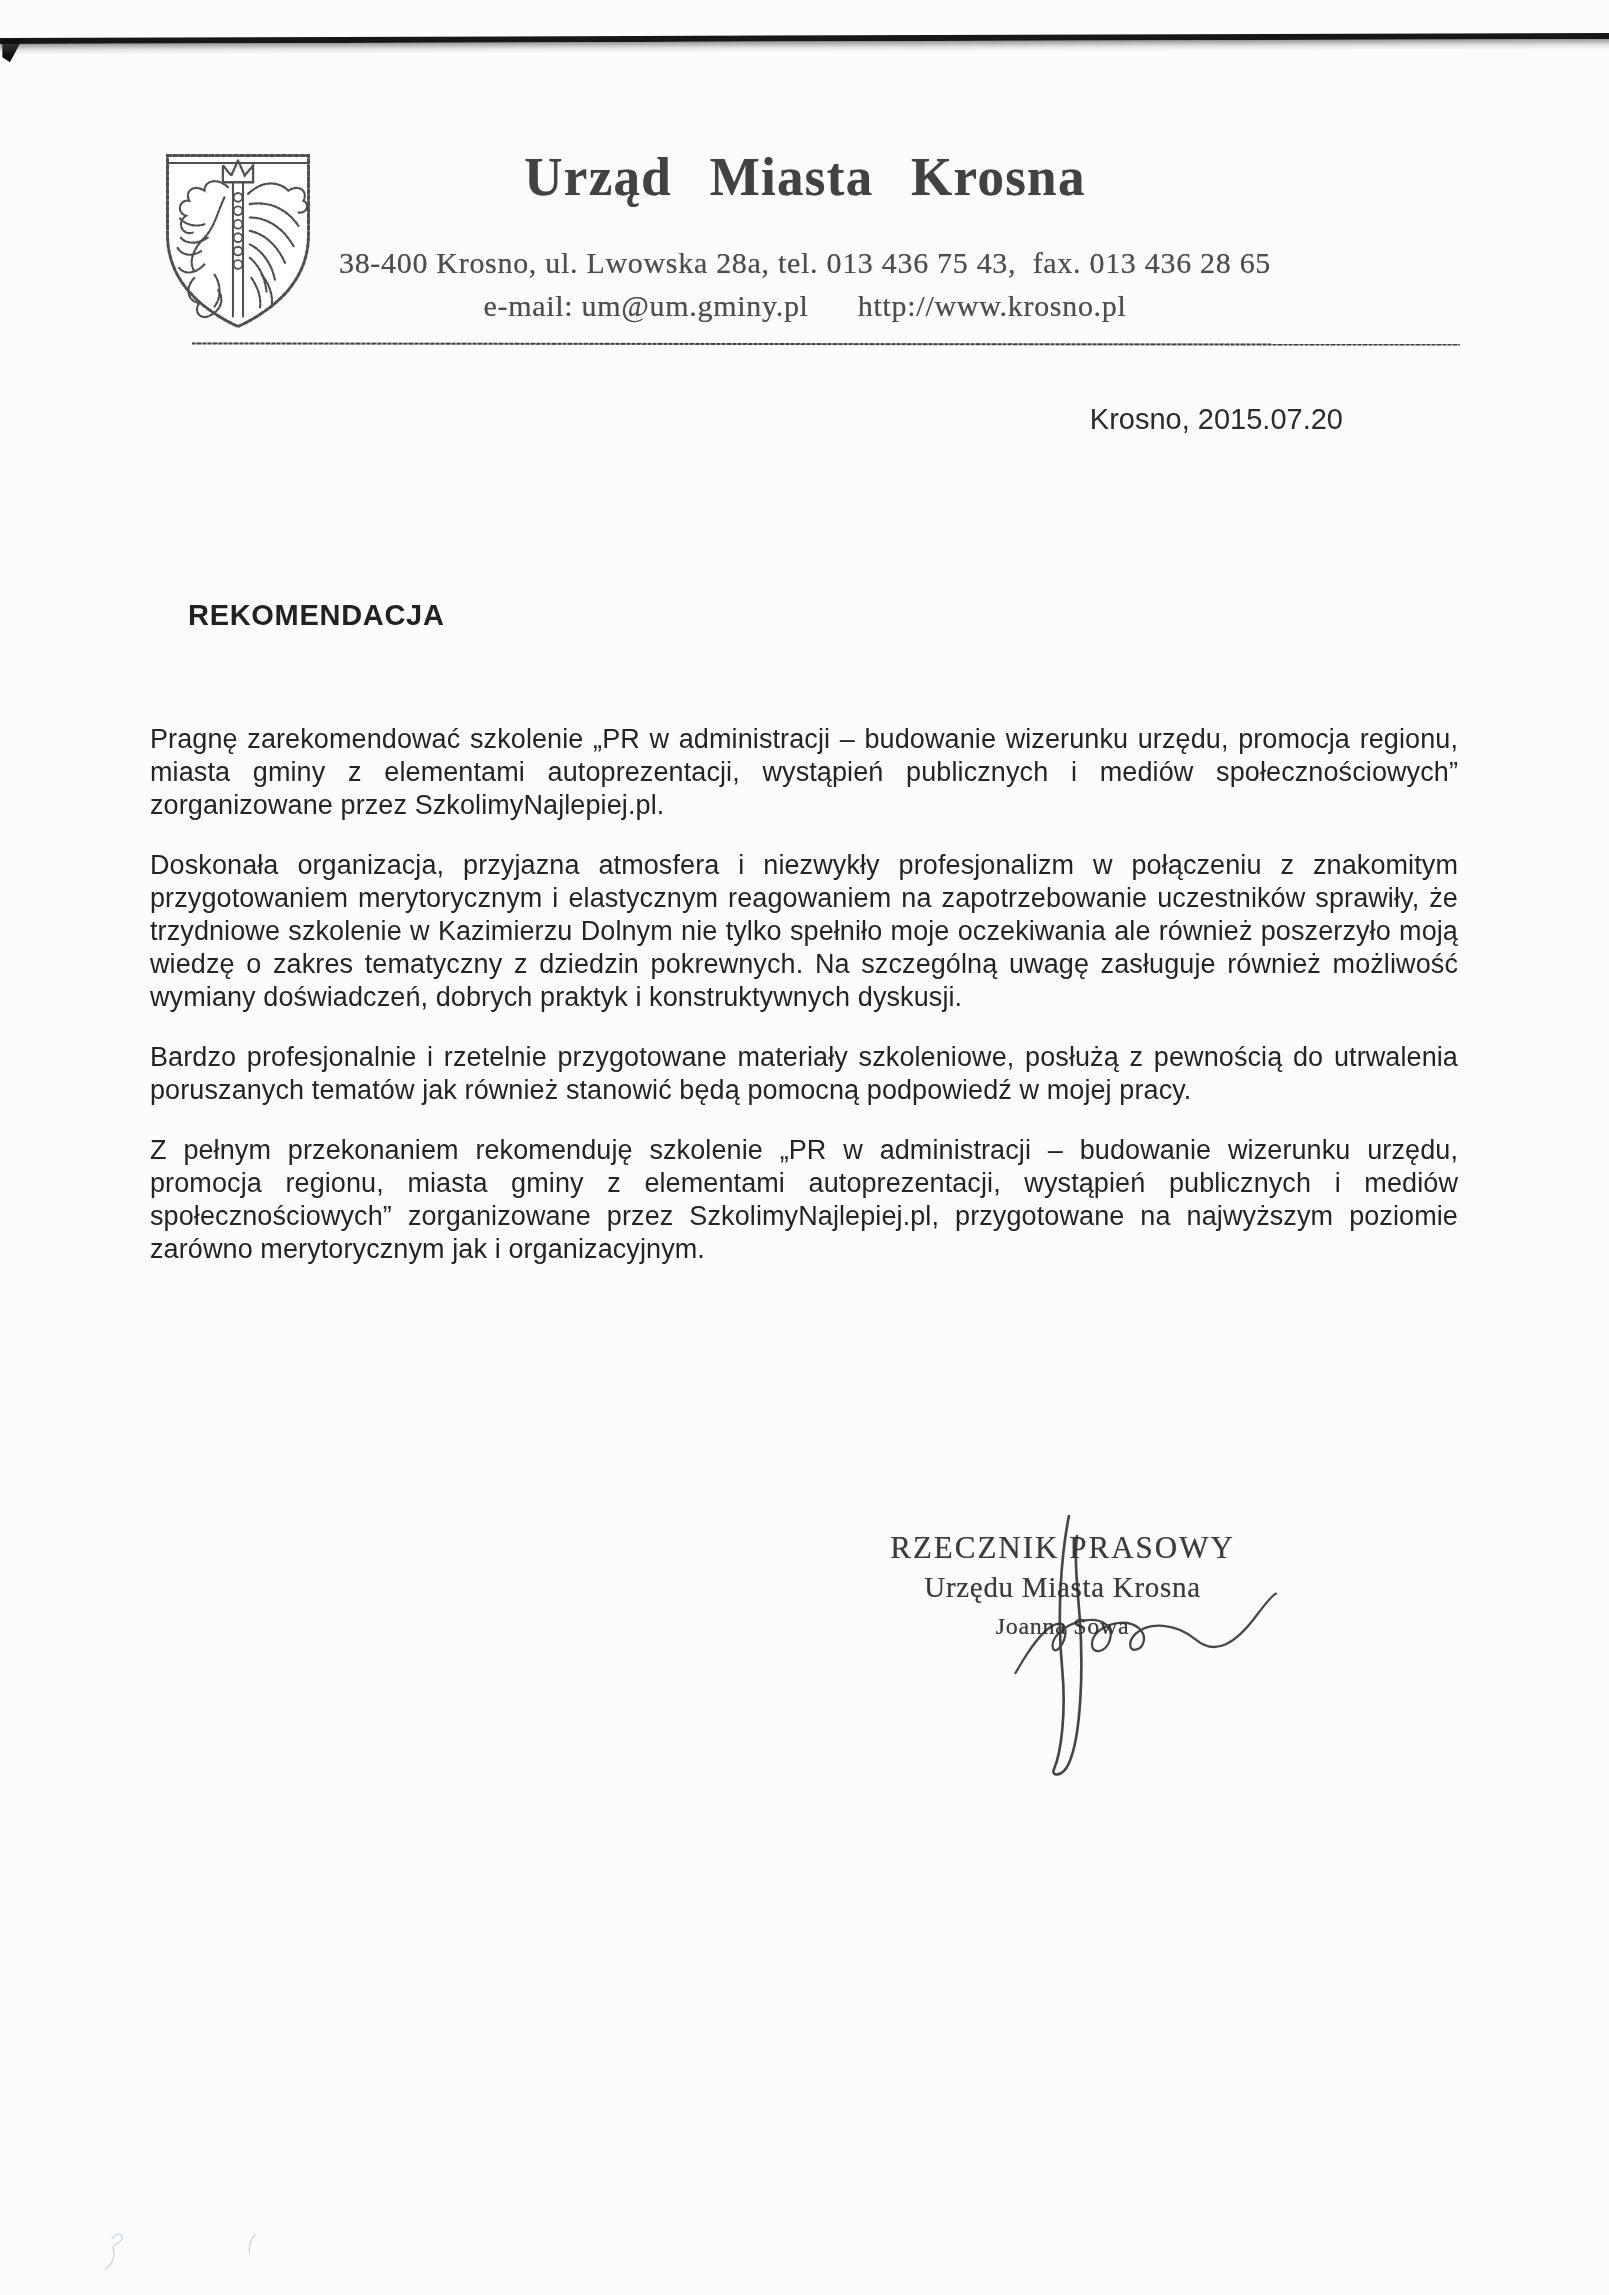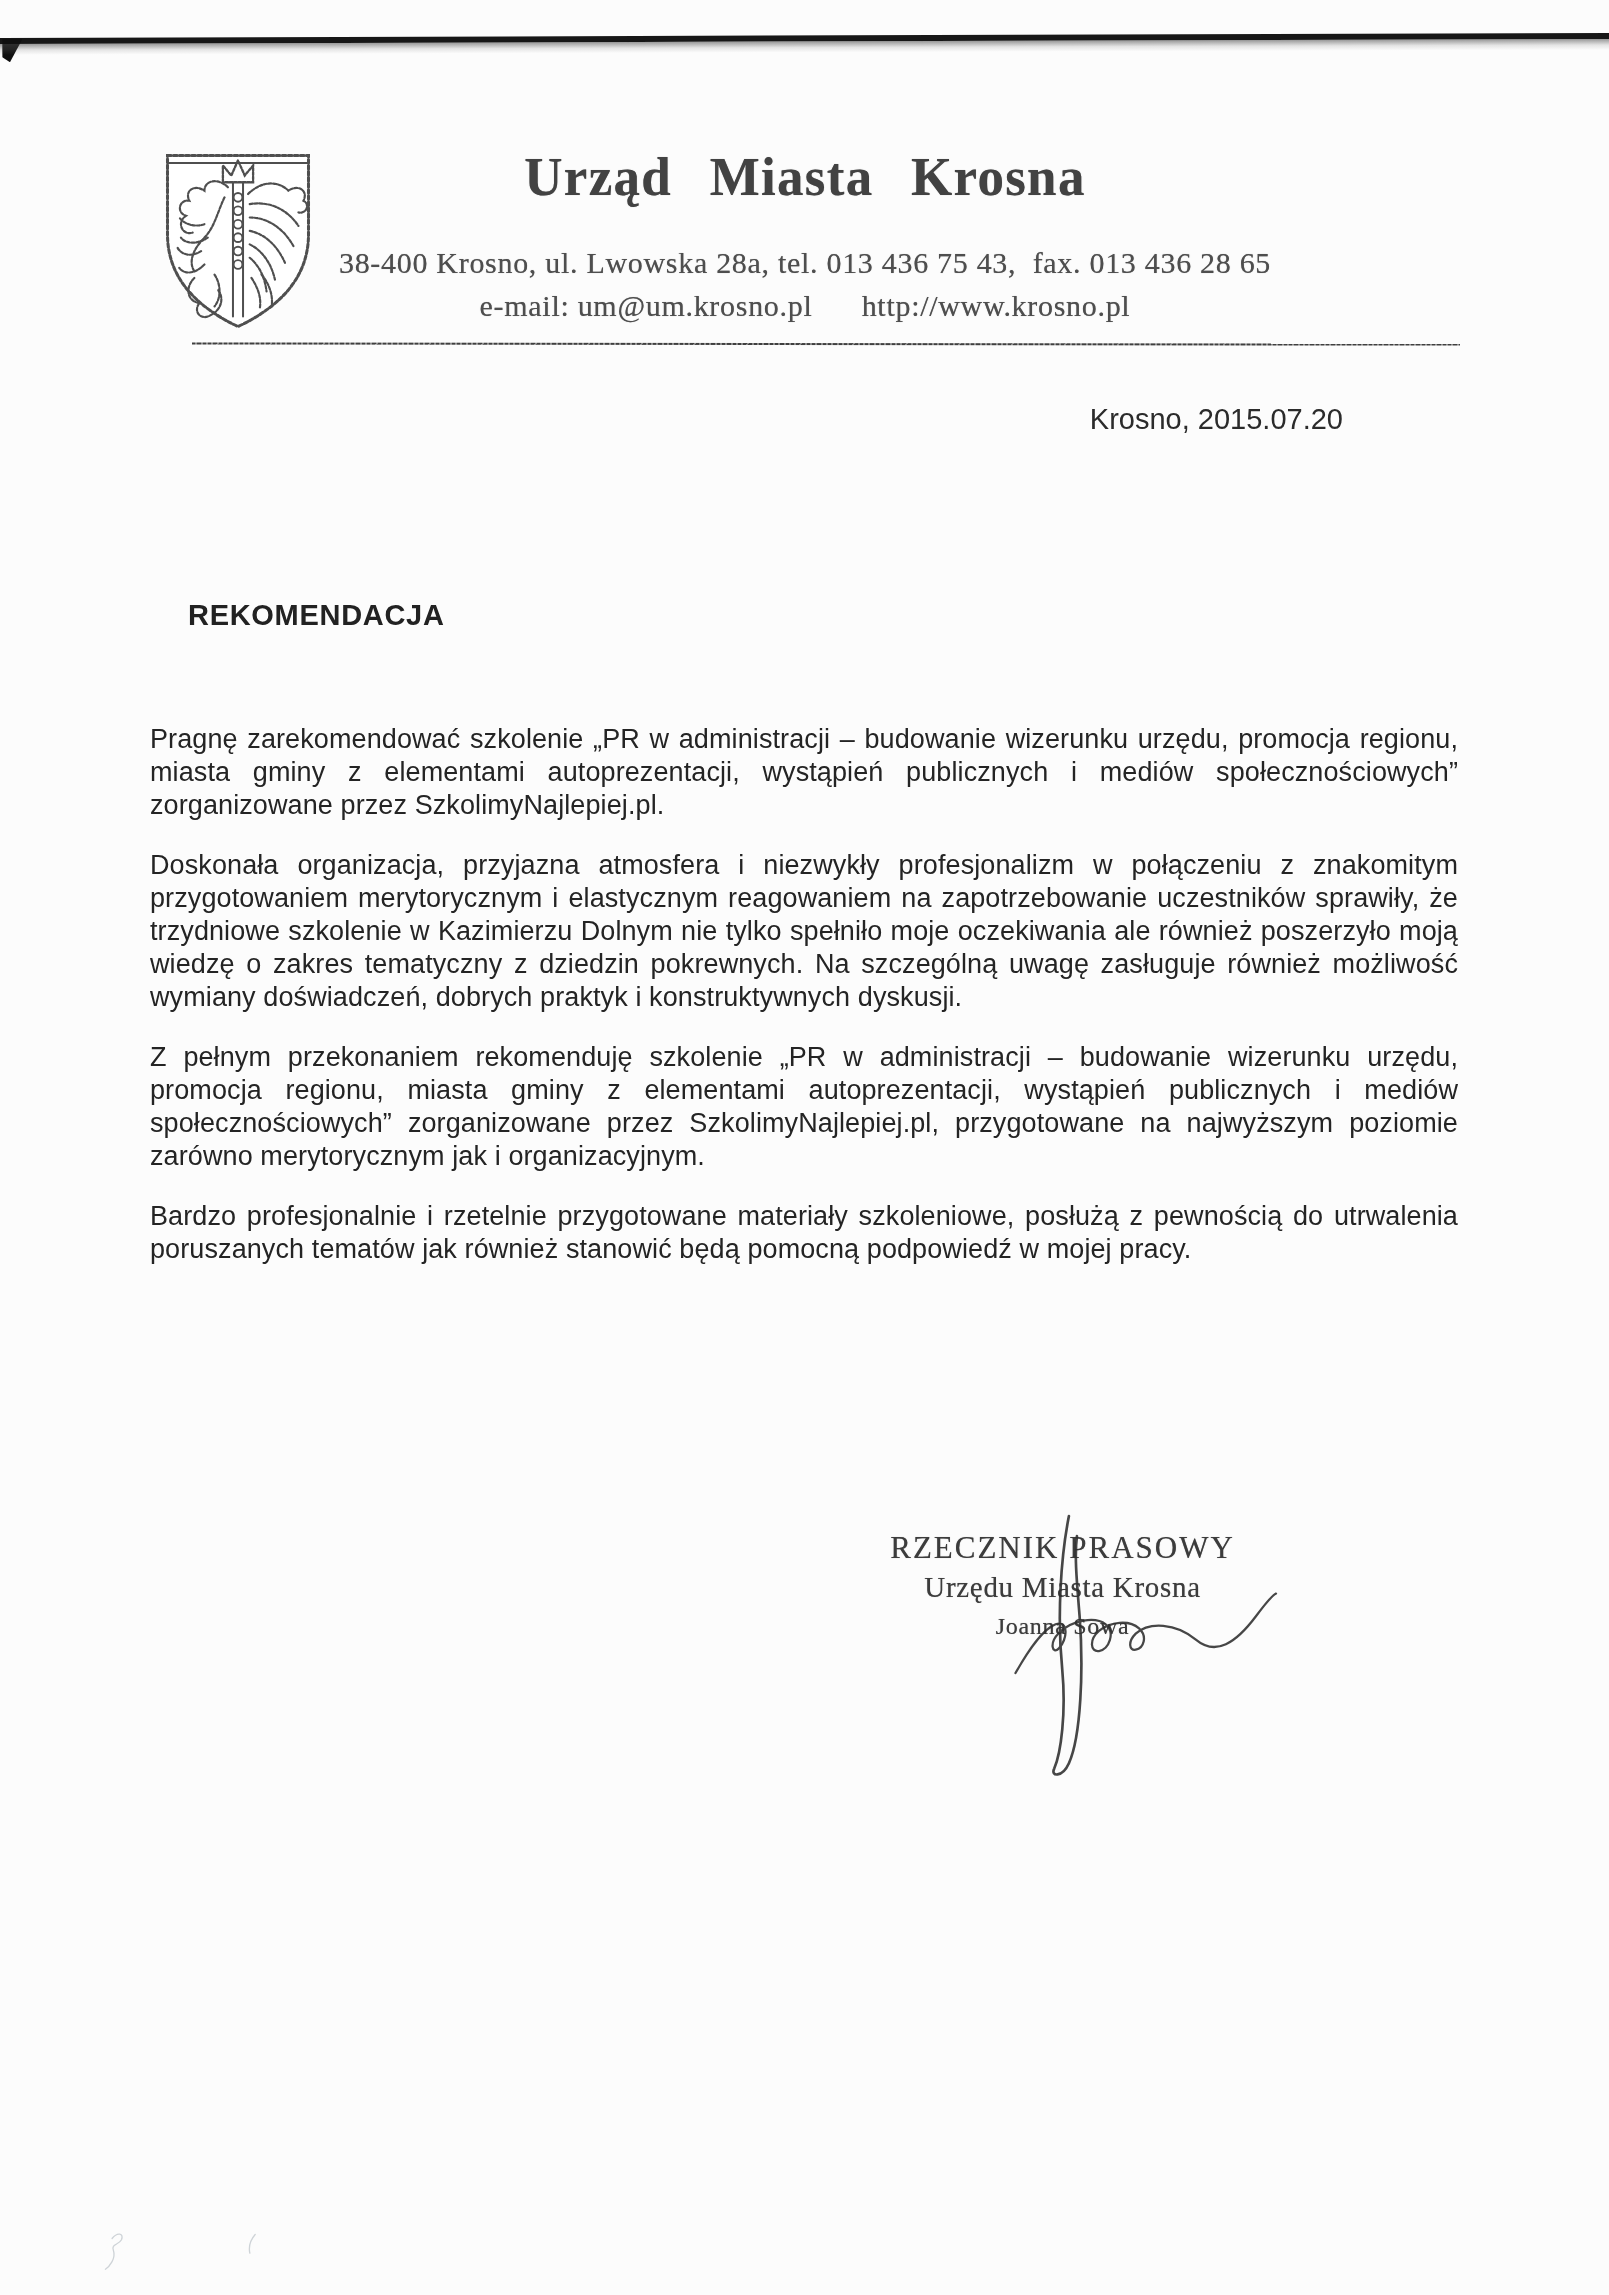--- a/index.html
+++ b/index.html
@@ -108,33 +108,33 @@
         <path d="M57,66 C63,71 66,78 67,86"></path>
         <path d="M58,78 C62,84 64,90 63,96 M64,76 C69,82 71,89 70,95"></path>
       </g>
     </g>
   </svg>
 </div>
 
 <div class="letterhead-text">
   <div class="org-name">Urząd Miasta Krosna</div>
   <div class="addr">38-400 Krosno, ul. Lwowska 28a, tel. 013 436 75 43,  fax. 013 436 28 65</div>
-  <div class="mail">e-mail: um@um.krosno.pl      http://www.krosno.pl</div>
+  <div class="mail">e-mail: um@um.gminy.pl      http://www.krosno.pl</div>
 </div>
 <div class="head-rule"></div>
 
 <div class="date-line">Krosno, 2015.07.20</div>
 
 <div class="doc-heading">REKOMENDACJA</div>
 
 <div class="body-text">
   <p>Pragnę zarekomendować szkolenie „PR w administracji – budowanie wizerunku urzędu, promocja regionu, miasta gminy z elementami autoprezentacji, wystąpień publicznych i mediów społecznościowych” zorganizowane przez SzkolimyNajlepiej.pl.</p>
   <p>Doskonała organizacja, przyjazna atmosfera i niezwykły profesjonalizm w połączeniu z znakomitym przygotowaniem merytorycznym i elastycznym reagowaniem na zapotrzebowanie uczestników sprawiły, że trzydniowe szkolenie w Kazimierzu Dolnym nie tylko spełniło moje oczekiwania ale również poszerzyło moją wiedzę o zakres tematyczny z dziedzin pokrewnych. Na szczególną uwagę zasługuje również możliwość wymiany doświadczeń, dobrych praktyk i konstruktywnych dyskusji.</p>
+  <p>Bardzo profesjonalnie i rzetelnie przygotowane materiały szkoleniowe, posłużą z pewnością do utrwalenia poruszanych tematów jak również stanowić będą pomocną podpowiedź w mojej pracy.</p>
   <p>Z pełnym przekonaniem rekomenduję szkolenie „PR w administracji – budowanie wizerunku urzędu, promocja regionu, miasta gminy z elementami autoprezentacji, wystąpień publicznych i mediów społecznościowych” zorganizowane przez SzkolimyNajlepiej.pl, przygotowane na najwyższym poziomie zarówno merytorycznym jak i organizacyjnym.</p>
-  <p>Bardzo profesjonalnie i rzetelnie przygotowane materiały szkoleniowe, posłużą z pewnością do utrwalenia poruszanych tematów jak również stanowić będą pomocną podpowiedź w mojej pracy.</p>
 </div>
 
 <div class="stamp">
   <div class="stamp-l1">RZECZNIK PRASOWY</div>
   <div class="stamp-l2">Urzędu Miasta Krosna</div>
   <div class="stamp-l3">Joanna Sowa</div>
 </div>
 
 <svg class="sig-svg" viewBox="0 0 560 440">
   <g fill="none" stroke="#2e2e2e" stroke-width="4" stroke-linecap="round" stroke-linejoin="round" opacity="0.88">

